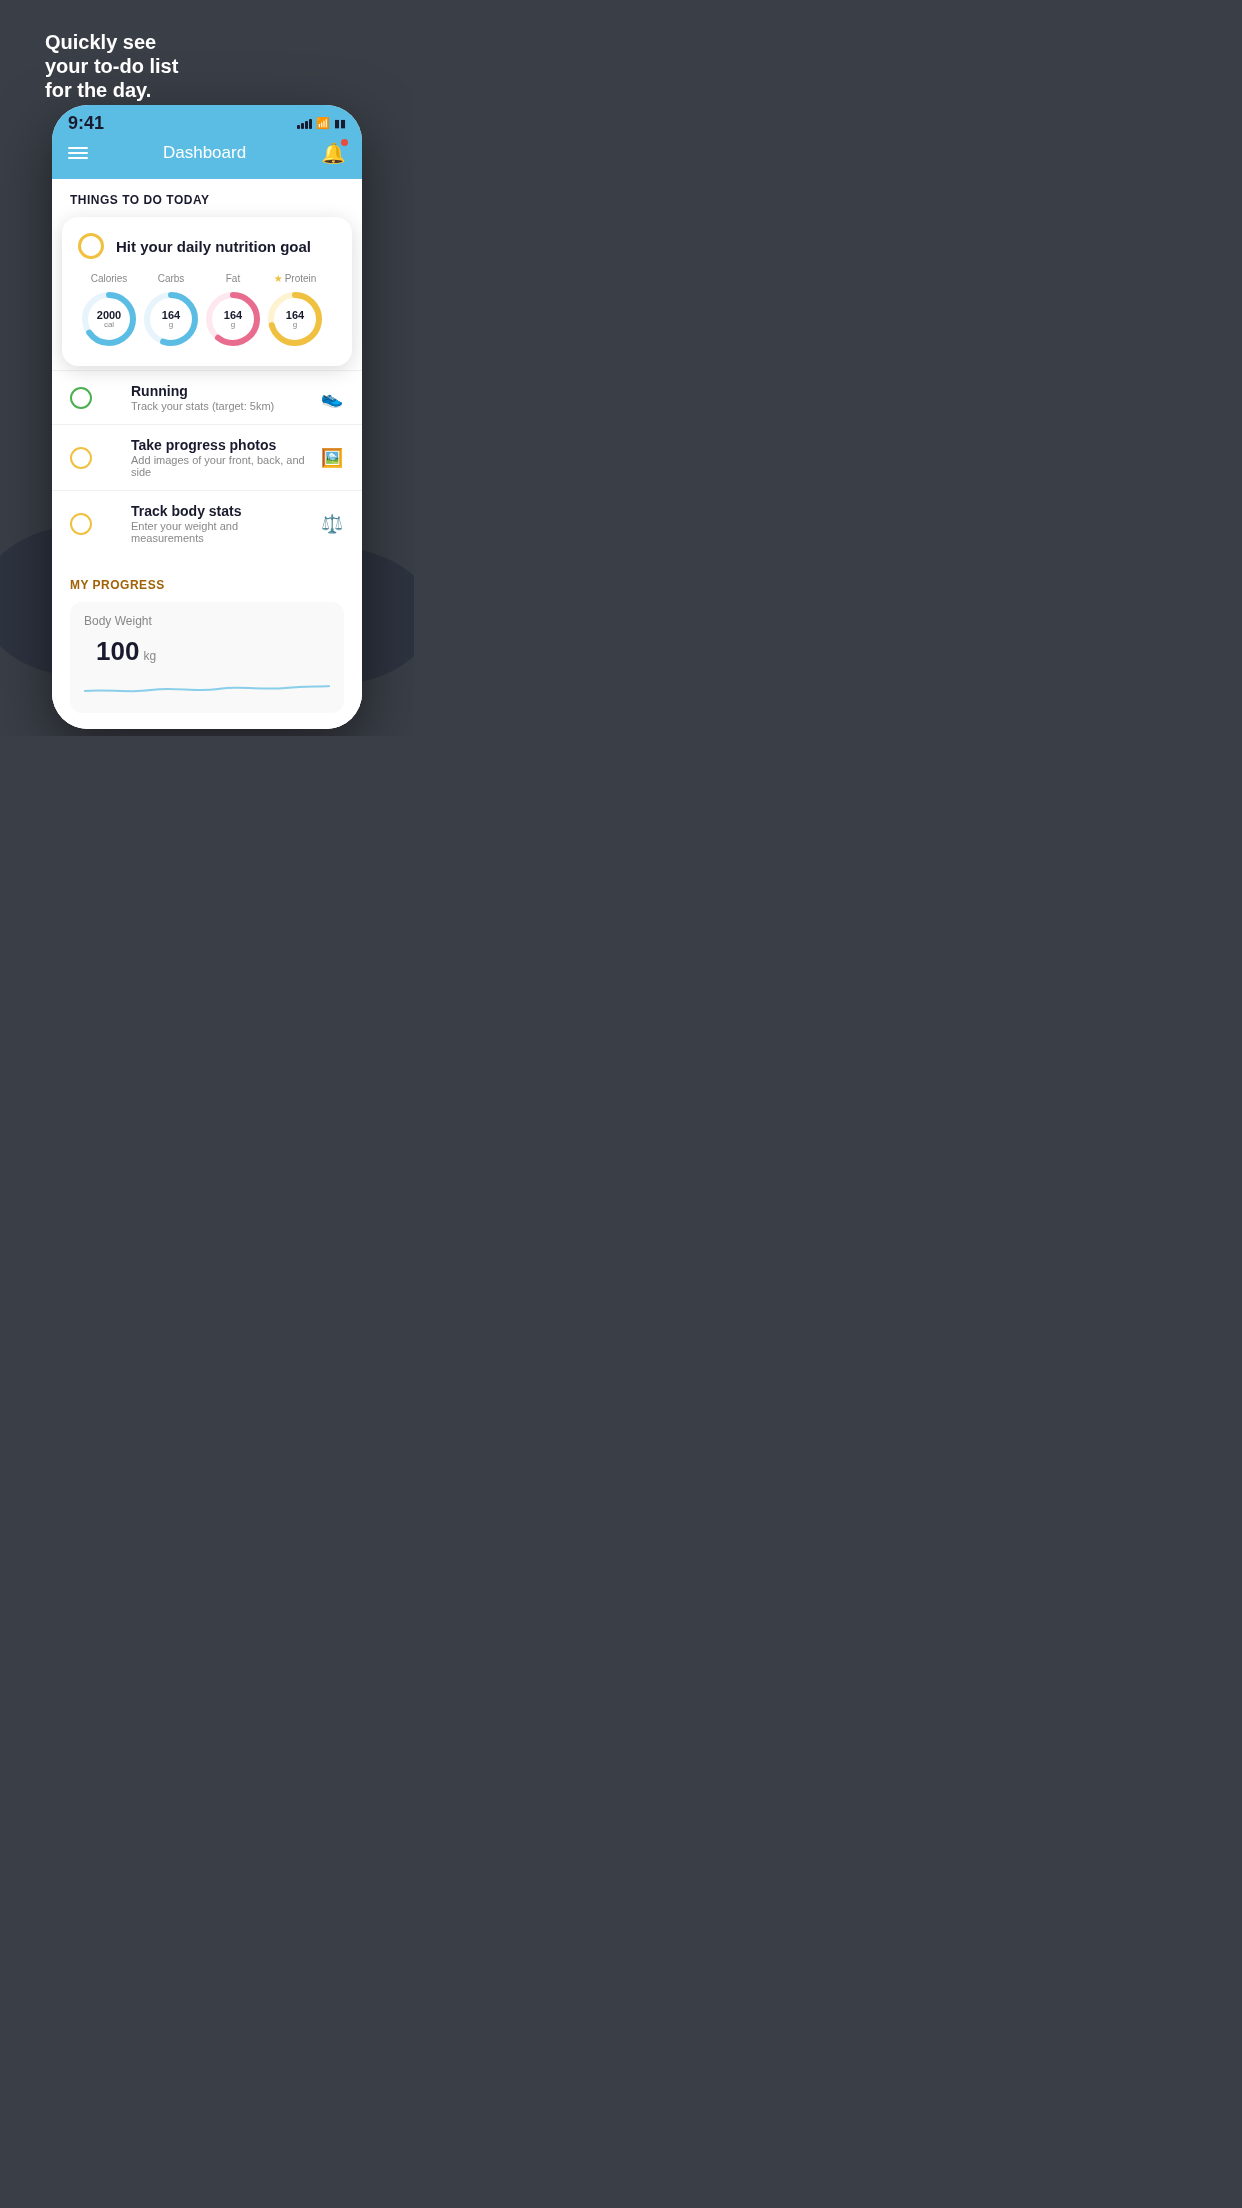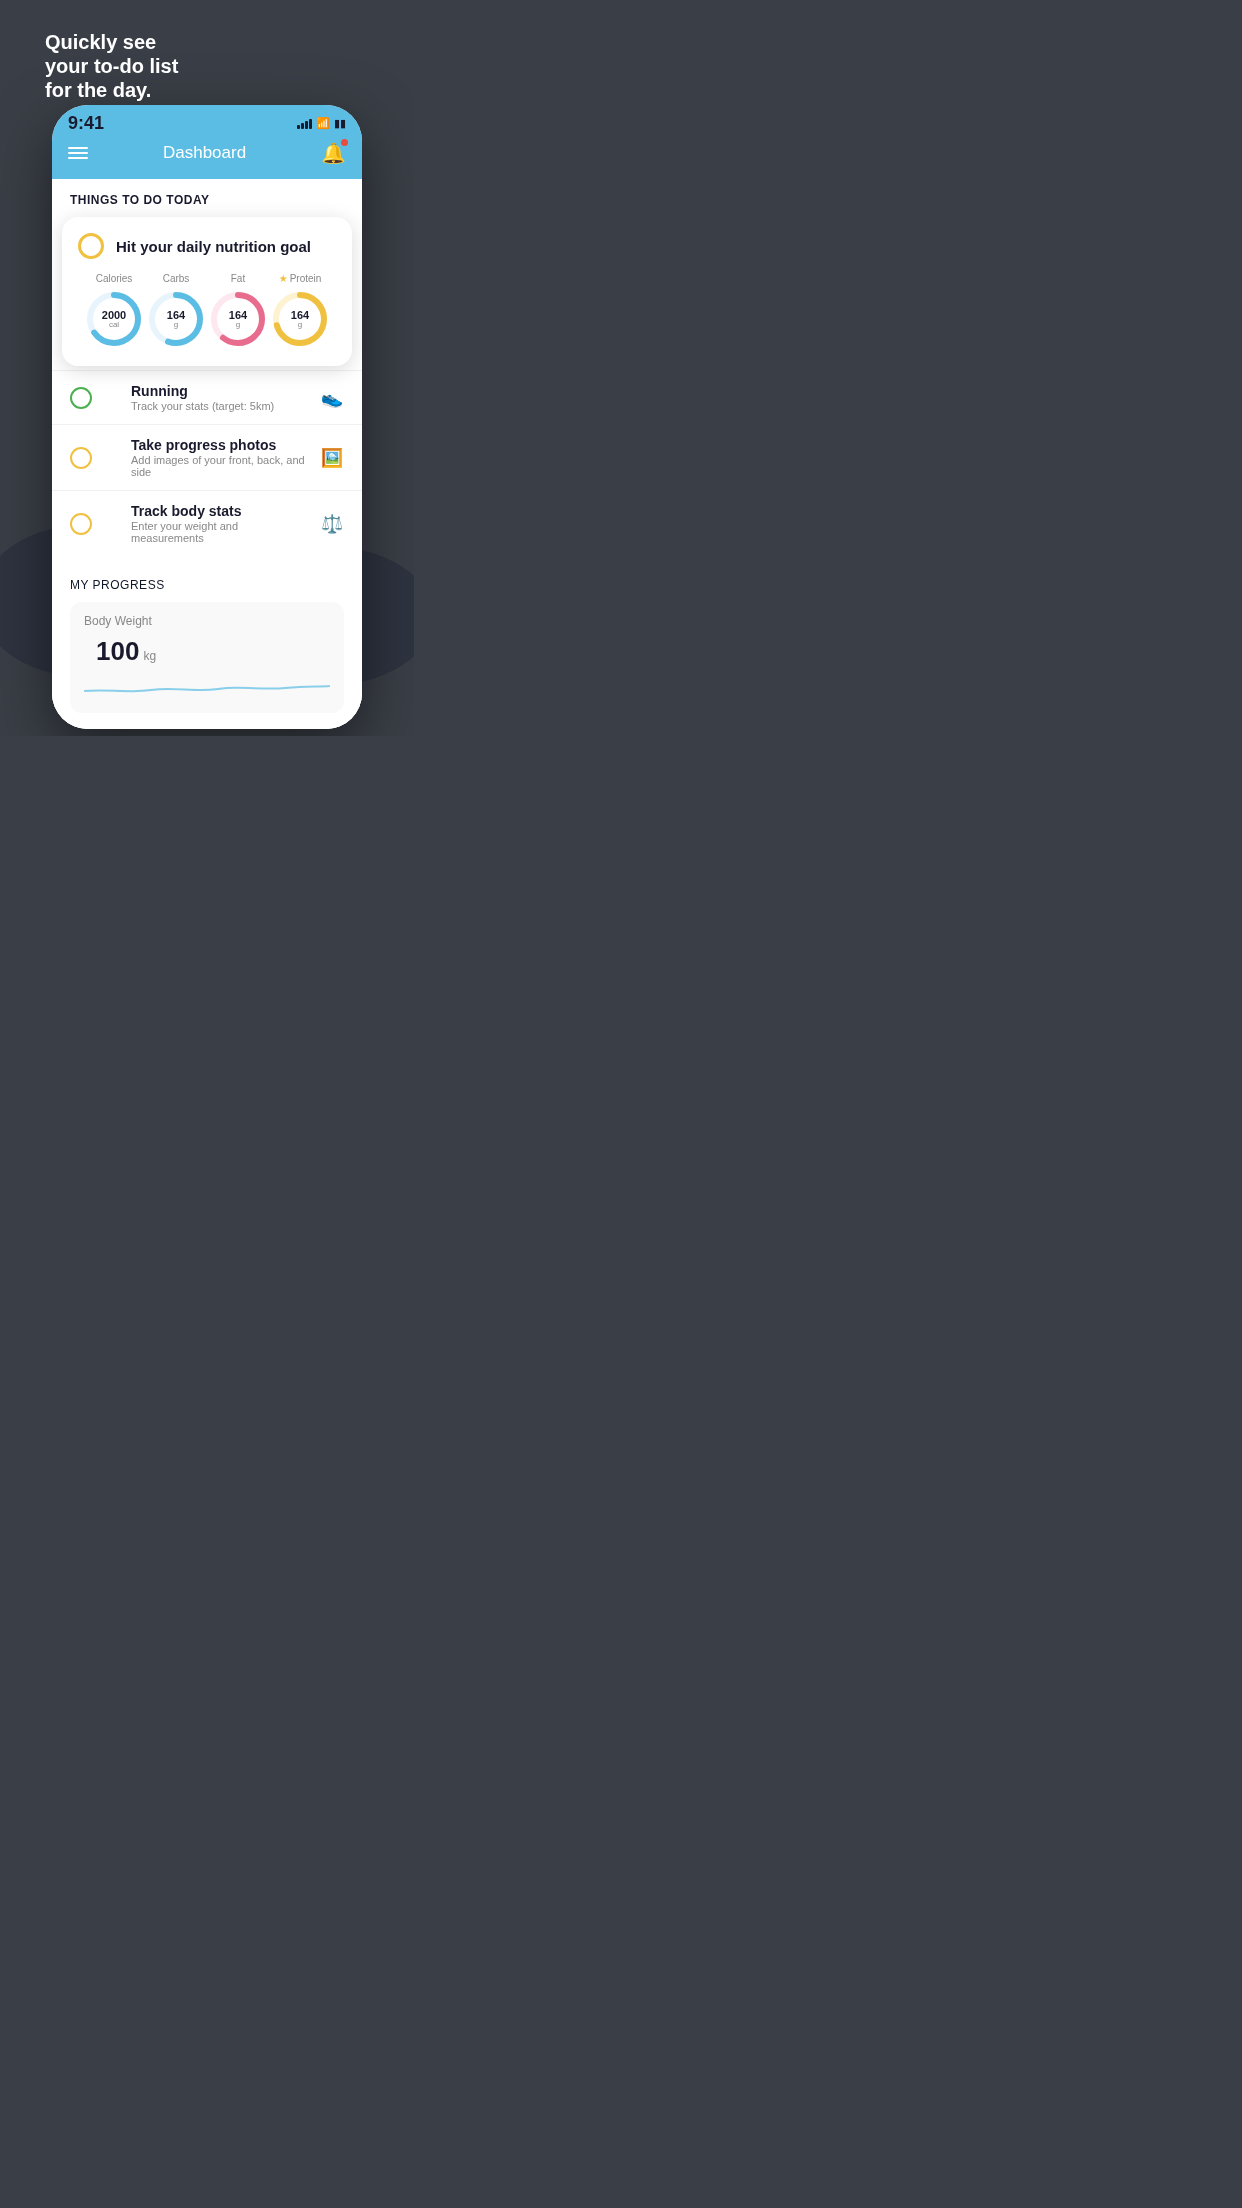--- a/index.html
+++ b/index.html
@@ -171,21 +171,21 @@
     }
     .card-title {
       font-size: 15px;
       font-weight: 600;
       color: #1a1a2e;
     }
 
     
     .nutrition-row {
       display: flex;
-      justify-content: center;
+      justify-content: flex-start;
       align-items: flex-start;
     }
     .nutrition-item {
       display: flex;
       flex-direction: column;
       align-items: center;
       gap: 4px;
     }
     .nutrition-label {
       font-size: 10px;
@@ -266,22 +266,22 @@
     }
 
     
     .progress-section {
       background: white;
       padding: 0 18px 16px;
       margin-top: 8px;
     }
     .progress-header {
       font-size: 12px;
-      font-weight: 400;
-      color: #0f172a;
+      font-weight: 700;
+      color: #a16207;
       letter-spacing: 0.5px;
       padding: 14px 0 10px;
     }
     .progress-cards {
       display: flex;
       gap: 10px;
     }
     .progress-card {
       flex: 1;
       background: #f9f9f9;

